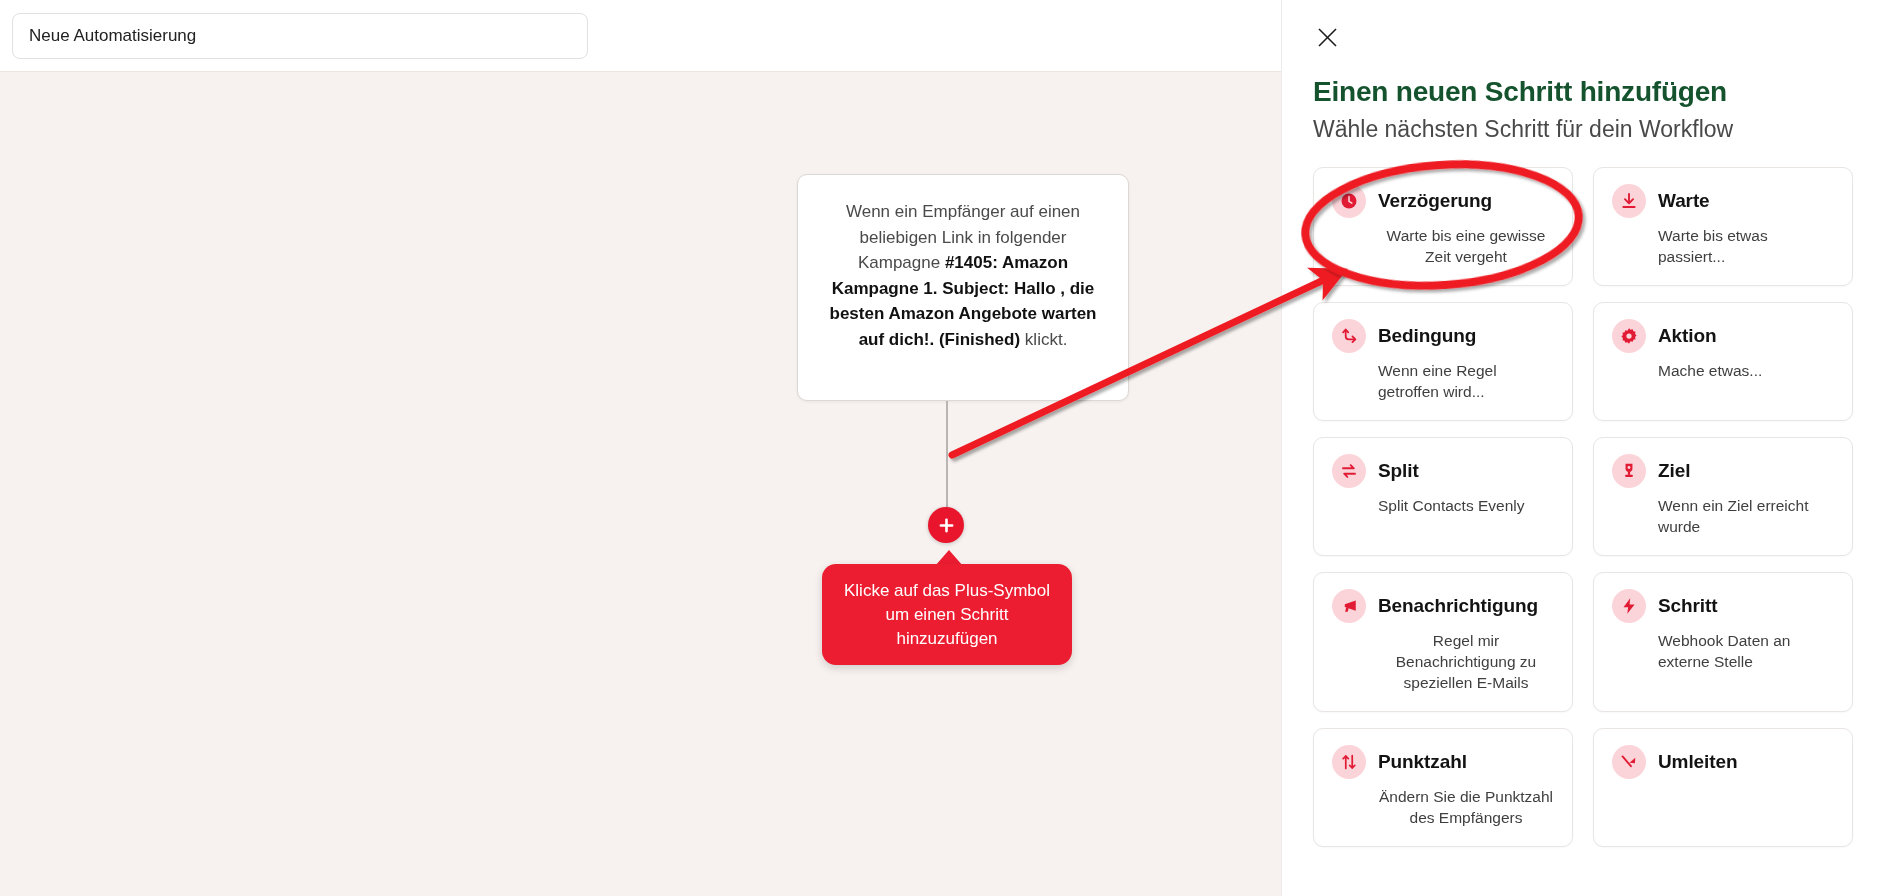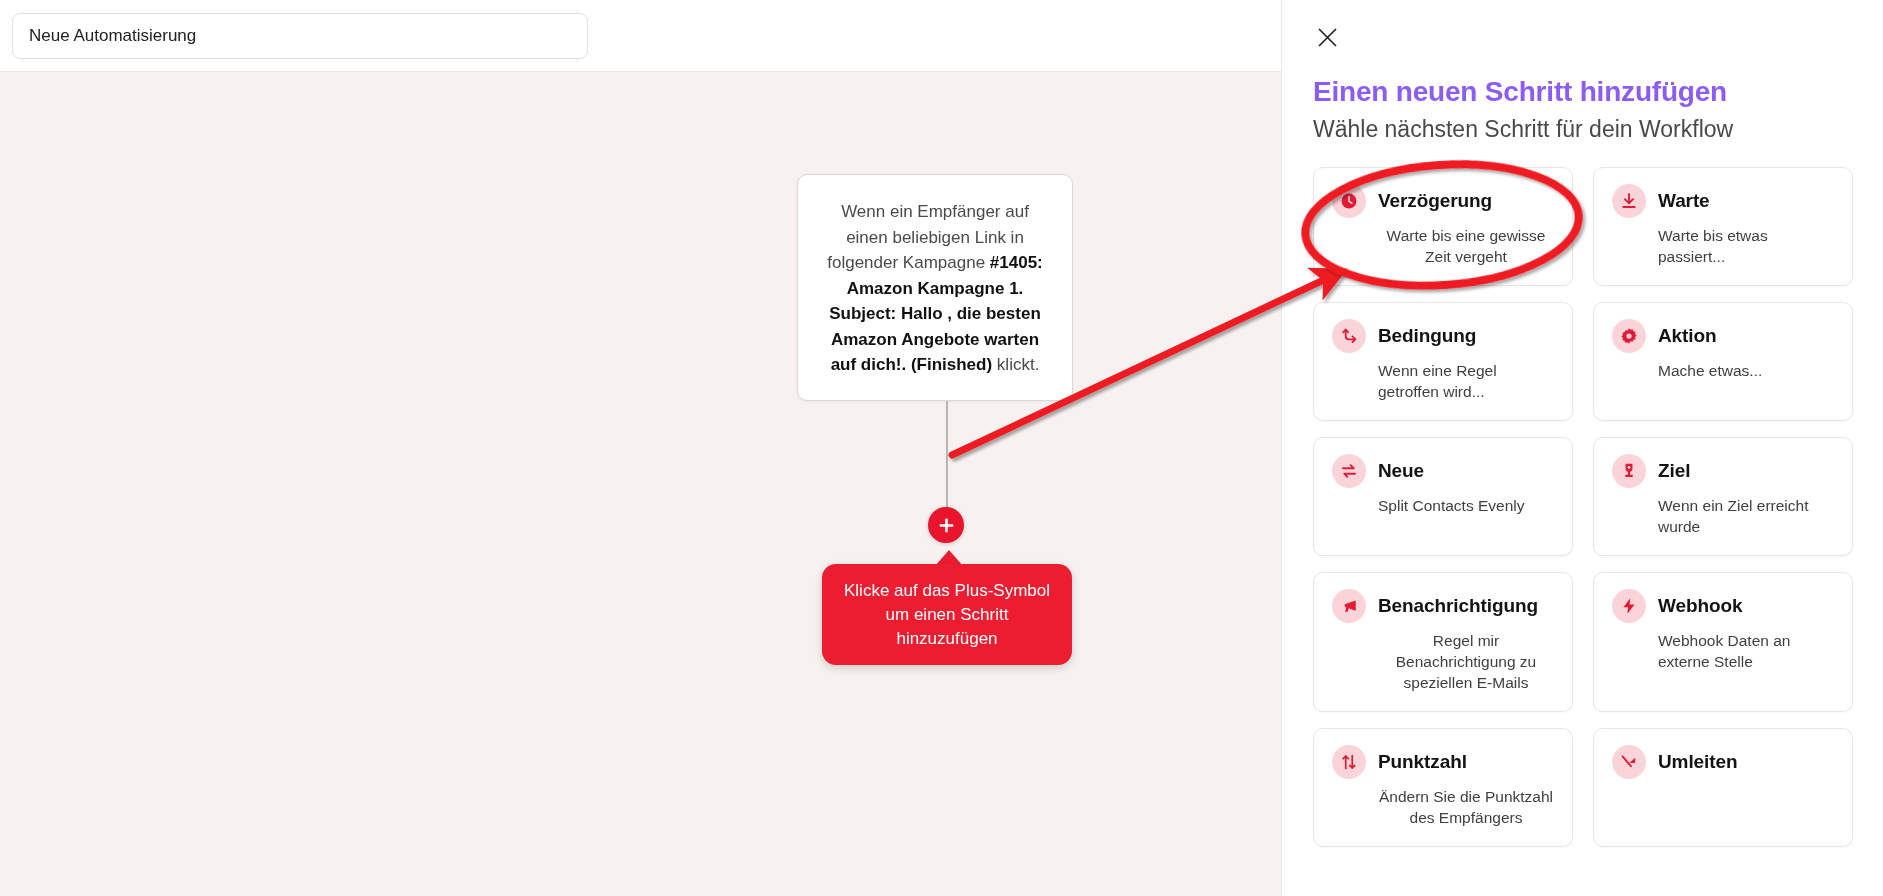--- a/index.html
+++ b/index.html
@@ -59,21 +59,21 @@
     height: 824px;
     background: #f7f2ef;
     overflow: hidden;
   }
 
   
   .flow-node {
     position: absolute;
     left: 797px;
     top: 102px;
-    width: 276px;
+    width: 332px;
     height: 227px;
     background: #ffffff;
     border: 1px solid #dcd8d5;
     border-radius: 10px;
     box-shadow: 0 1px 3px rgba(0,0,0,0.06);
     padding: 24px 22px;
     display: flex;
     align-items: flex-start;
     justify-content: center;
   }
@@ -184,21 +184,21 @@
     align-items: center;
     justify-content: center;
   }
 
   .panel-title {
     position: absolute;
     left: 31px;
     top: 76px;
     font-size: 28px;
     font-weight: 700;
-    color: #8b5cf6;
+    color: #14532d;
     letter-spacing: -0.2px;
   }
   .panel-subtitle {
     position: absolute;
     left: 31px;
     top: 116px;
     font-size: 23px;
     color: #494949;
   }
 
@@ -353,21 +353,21 @@
           <div class="card-desc">Mache etwas...</div>
         </div>
         <div class="step-card">
           <div class="card-head">
             <span class="card-icon">
               <svg width="18" height="18" viewBox="0 0 24 24">
                 <path d="M4 8.4h14.4l-4.2-4.2" fill="none" stroke="#e21b35" stroke-width="2.5" stroke-linecap="round" stroke-linejoin="round"></path>
                 <path d="M20 15.6H5.6l4.2 4.2" fill="none" stroke="#e21b35" stroke-width="2.5" stroke-linecap="round" stroke-linejoin="round"></path>
               </svg>
             </span>
-            <span class="card-title">Neue</span>
+            <span class="card-title">Split</span>
           </div>
           <div class="card-desc">Split Contacts Evenly</div>
         </div>
         <div class="step-card">
           <div class="card-head">
             <span class="card-icon">
               <svg width="18" height="18" viewBox="0 0 24 24">
                 <path d="M7.4 2.4h9.2v6.2a4.6 4.6 0 0 1-9.2 0z" fill="#e21b35"></path>
                 <rect x="10.5" y="12.2" width="3" height="5" fill="#e21b35"></rect>
                 <rect x="6.8" y="17" width="10.4" height="2.9" rx="1.1" fill="#e21b35"></rect>
@@ -390,21 +390,21 @@
           </div>
           <div class="card-desc">Regel mir Benachrichtigung zu speziellen E-Mails</div>
         </div>
         <div class="step-card">
           <div class="card-head">
             <span class="card-icon">
               <svg width="18" height="18" viewBox="0 0 24 24">
                 <path d="M13.6 1.8L4.6 13.6h6.2L9.8 22.2l9.6-12.2h-6.6z" fill="#e21b35"></path>
               </svg>
             </span>
-            <span class="card-title">Webhook</span>
+            <span class="card-title">Schritt</span>
           </div>
           <div class="card-desc">Webhook Daten an externe Stelle</div>
         </div>
         <div class="step-card tall">
           <div class="card-head">
             <span class="card-icon">
               <svg width="18" height="18" viewBox="0 0 24 24">
                 <path d="M7.7 20.6V4.2M7.7 4l-3.4 3.6M7.7 4l3.4 3.6" fill="none" stroke="#e21b35" stroke-width="2.3" stroke-linecap="round" stroke-linejoin="round"></path>
                 <path d="M16.3 3.4v16.4M16.3 20l-3.4-3.6M16.3 20l3.4-3.6" fill="none" stroke="#e21b35" stroke-width="2.3" stroke-linecap="round" stroke-linejoin="round"></path>
               </svg>

